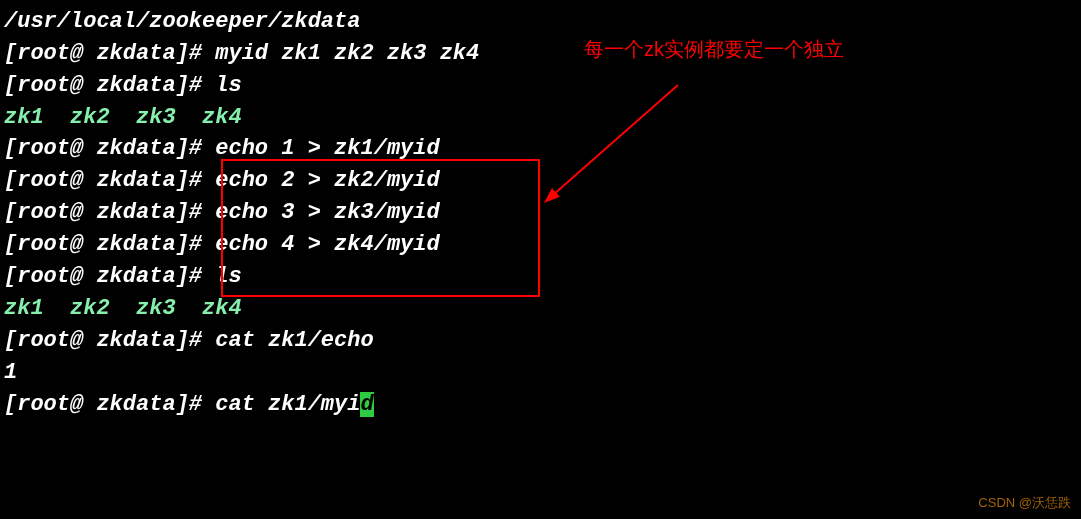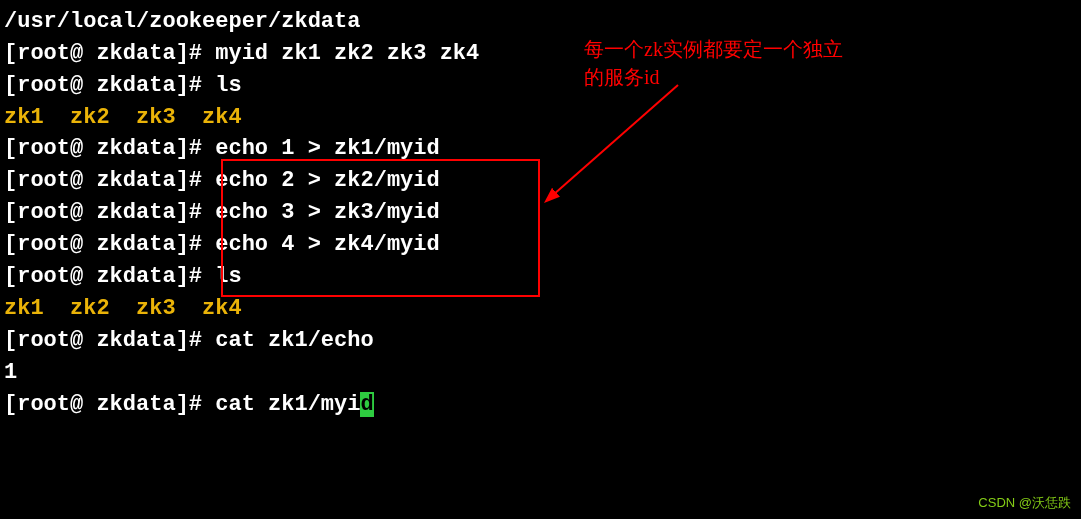--- a/index.html
+++ b/index.html
@@ -15,51 +15,52 @@
       color: #fff;
       width: 1081px;
       height: 519px;
       position: relative;
       overflow: hidden;
       padding: 2px 4px;
       line-height: 1.45;
     }
     .line {
       white-space: pre;
+      font-style: italic;
     }
     .dir {
-      color: #eab308;
+      color: #86efac;
     }
     .cursor {
       background: #2ecc40;
       color: #000;
     }
     .annotation-box {
       position: absolute;
       border: 2px solid #f00;
       pointer-events: none;
     }
     .annotation-text {
       position: absolute;
       color: #f00;
-      font-family: Liberation Serif, serif;
+      font-family: Liberation Sans, sans-serif;
       font-size: 20px;
       font-weight: normal;
       line-height: 1.4;
       white-space: nowrap;
     }
     .annotation-arrow {
       position: absolute;
       pointer-events: none;
     }
     .watermark {
       position: absolute;
       right: 10px;
       bottom: 6px;
-      color: #84cc16;
+      color: #a16207;
       font-family: "Microsoft YaHei", sans-serif;
       font-size: 13px;
       font-weight: normal;
     }
   </style>
 </head>
 <body>
 
 <div class="line" style="margin-top:-28px;">[root@ zkdata]# pwd</div>
 
@@ -95,16 +96,15 @@
   <defs>
     <marker id="ah" markerWidth="10" markerHeight="10" refX="2" refY="3" orient="auto">
       <path d="M0,0 L0,6 L8,3 z" fill="#f00"></path>
     </marker>
   </defs>
   <line x1="140" y1="10" x2="15" y2="120" stroke="#f00" stroke-width="2" marker-end="url(#ah)"></line>
 </svg>
 
 <div class="annotation-text" style="left:584px; top:35px;">
   <div>每一个zk实例都要定一个独立</div>
-  <div>的服务id</div>
 </div>
 
 <div class="watermark">CSDN @沃恁跌</div>
 
 </body></html>

